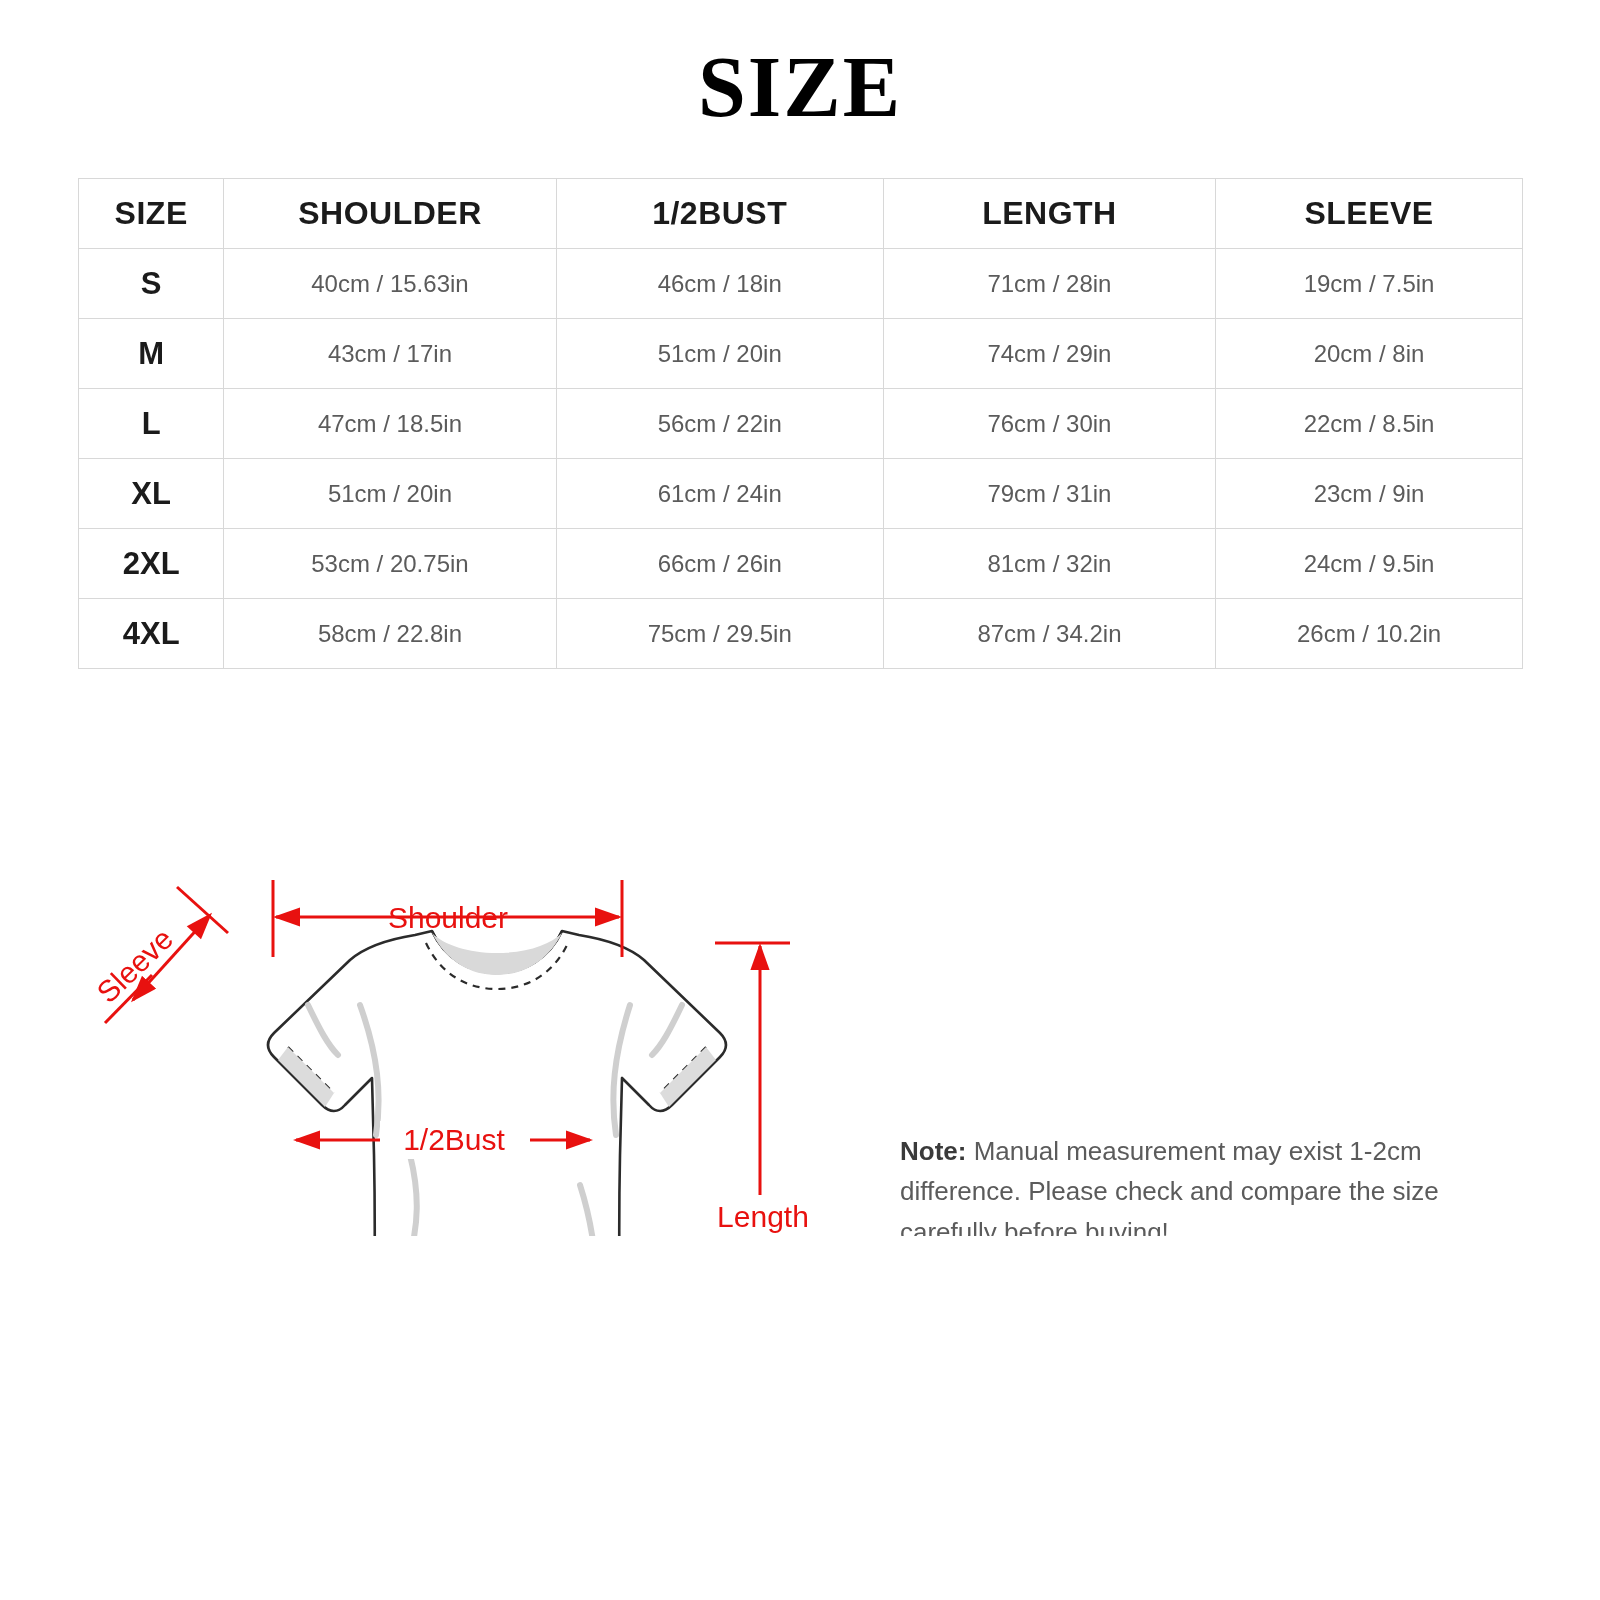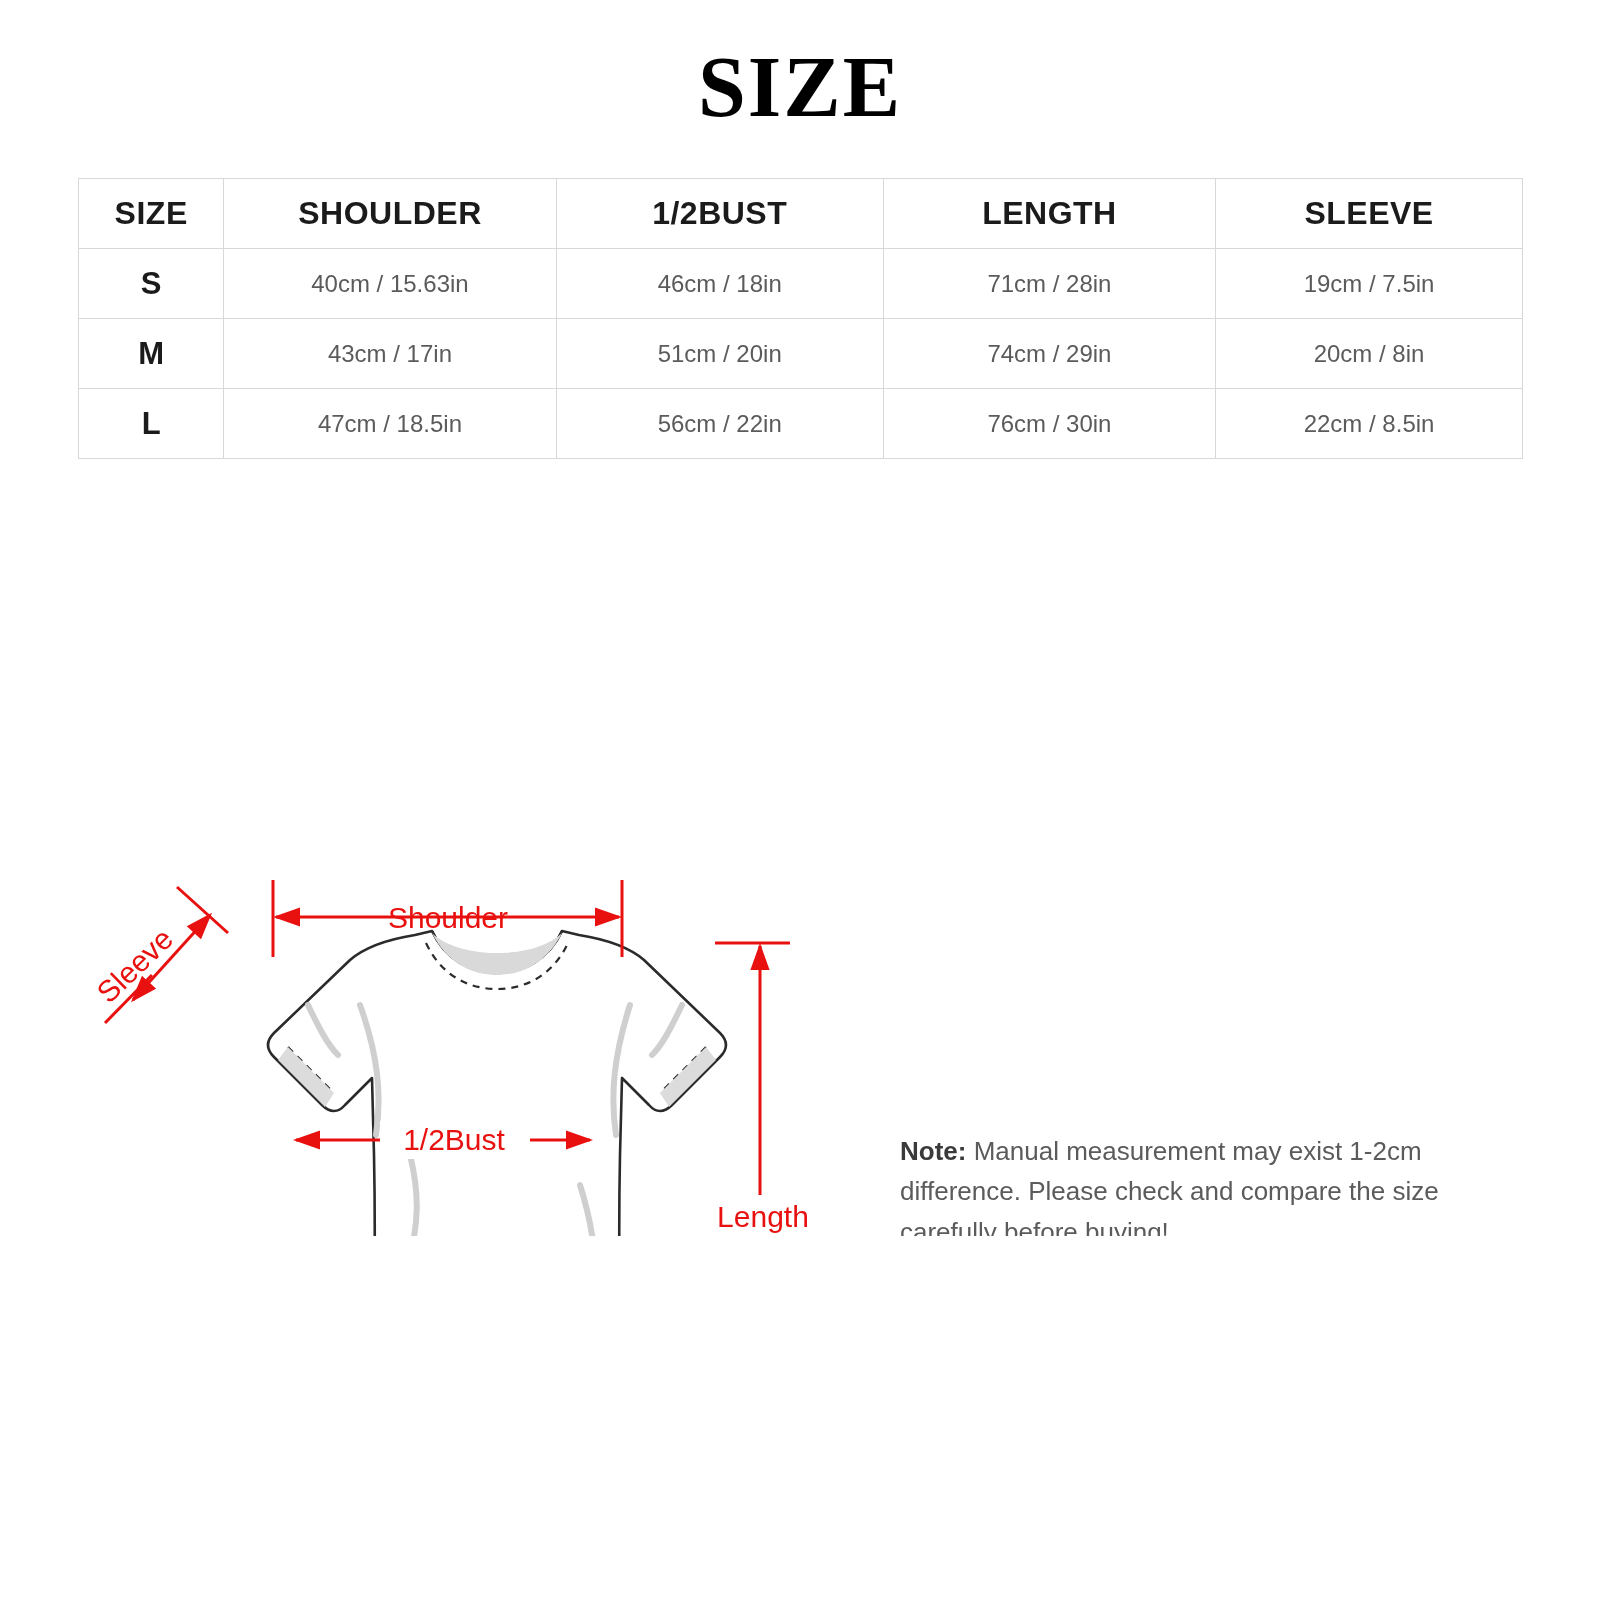--- a/index.html
+++ b/index.html
@@ -127,20 +127,41 @@
         <td class="val">51cm / 20in</td>
         <td class="val">74cm / 29in</td>
         <td class="val">20cm / 8in</td>
       </tr>
       <tr>
         <td class="size-col">L</td>
         <td class="val">47cm / 18.5in</td>
         <td class="val">56cm / 22in</td>
         <td class="val">76cm / 30in</td>
         <td class="val">22cm / 8.5in</td>
+      </tr>
+      <tr>
+        <td class="size-col">XL</td>
+        <td class="val">51cm / 20in</td>
+        <td class="val">61cm / 24in</td>
+        <td class="val">79cm / 31in</td>
+        <td class="val">23cm / 9in</td>
+      </tr>
+      <tr>
+        <td class="size-col">2XL</td>
+        <td class="val">53cm / 20.75in</td>
+        <td class="val">66cm / 26in</td>
+        <td class="val">81cm / 32in</td>
+        <td class="val">24cm / 9.5in</td>
+      </tr>
+      <tr>
+        <td class="size-col">4XL</td>
+        <td class="val">58cm / 22.8in</td>
+        <td class="val">75cm / 29.5in</td>
+        <td class="val">87cm / 34.2in</td>
+        <td class="val">26cm / 10.2in</td>
       </tr>
     </tbody>
   </table>
 
   <div class="diagram">
     <svg width="830" height="700" viewBox="0 0 830 700" xmlns="http://www.w3.org/2000/svg">
       <defs>
         <marker id="arrowR" markerWidth="10" markerHeight="10" refX="8" refY="3.2" orient="auto">
           <path d="M0,0 L9,3.2 L0,6.4 z" fill="#e8110f"></path>
         </marker>

